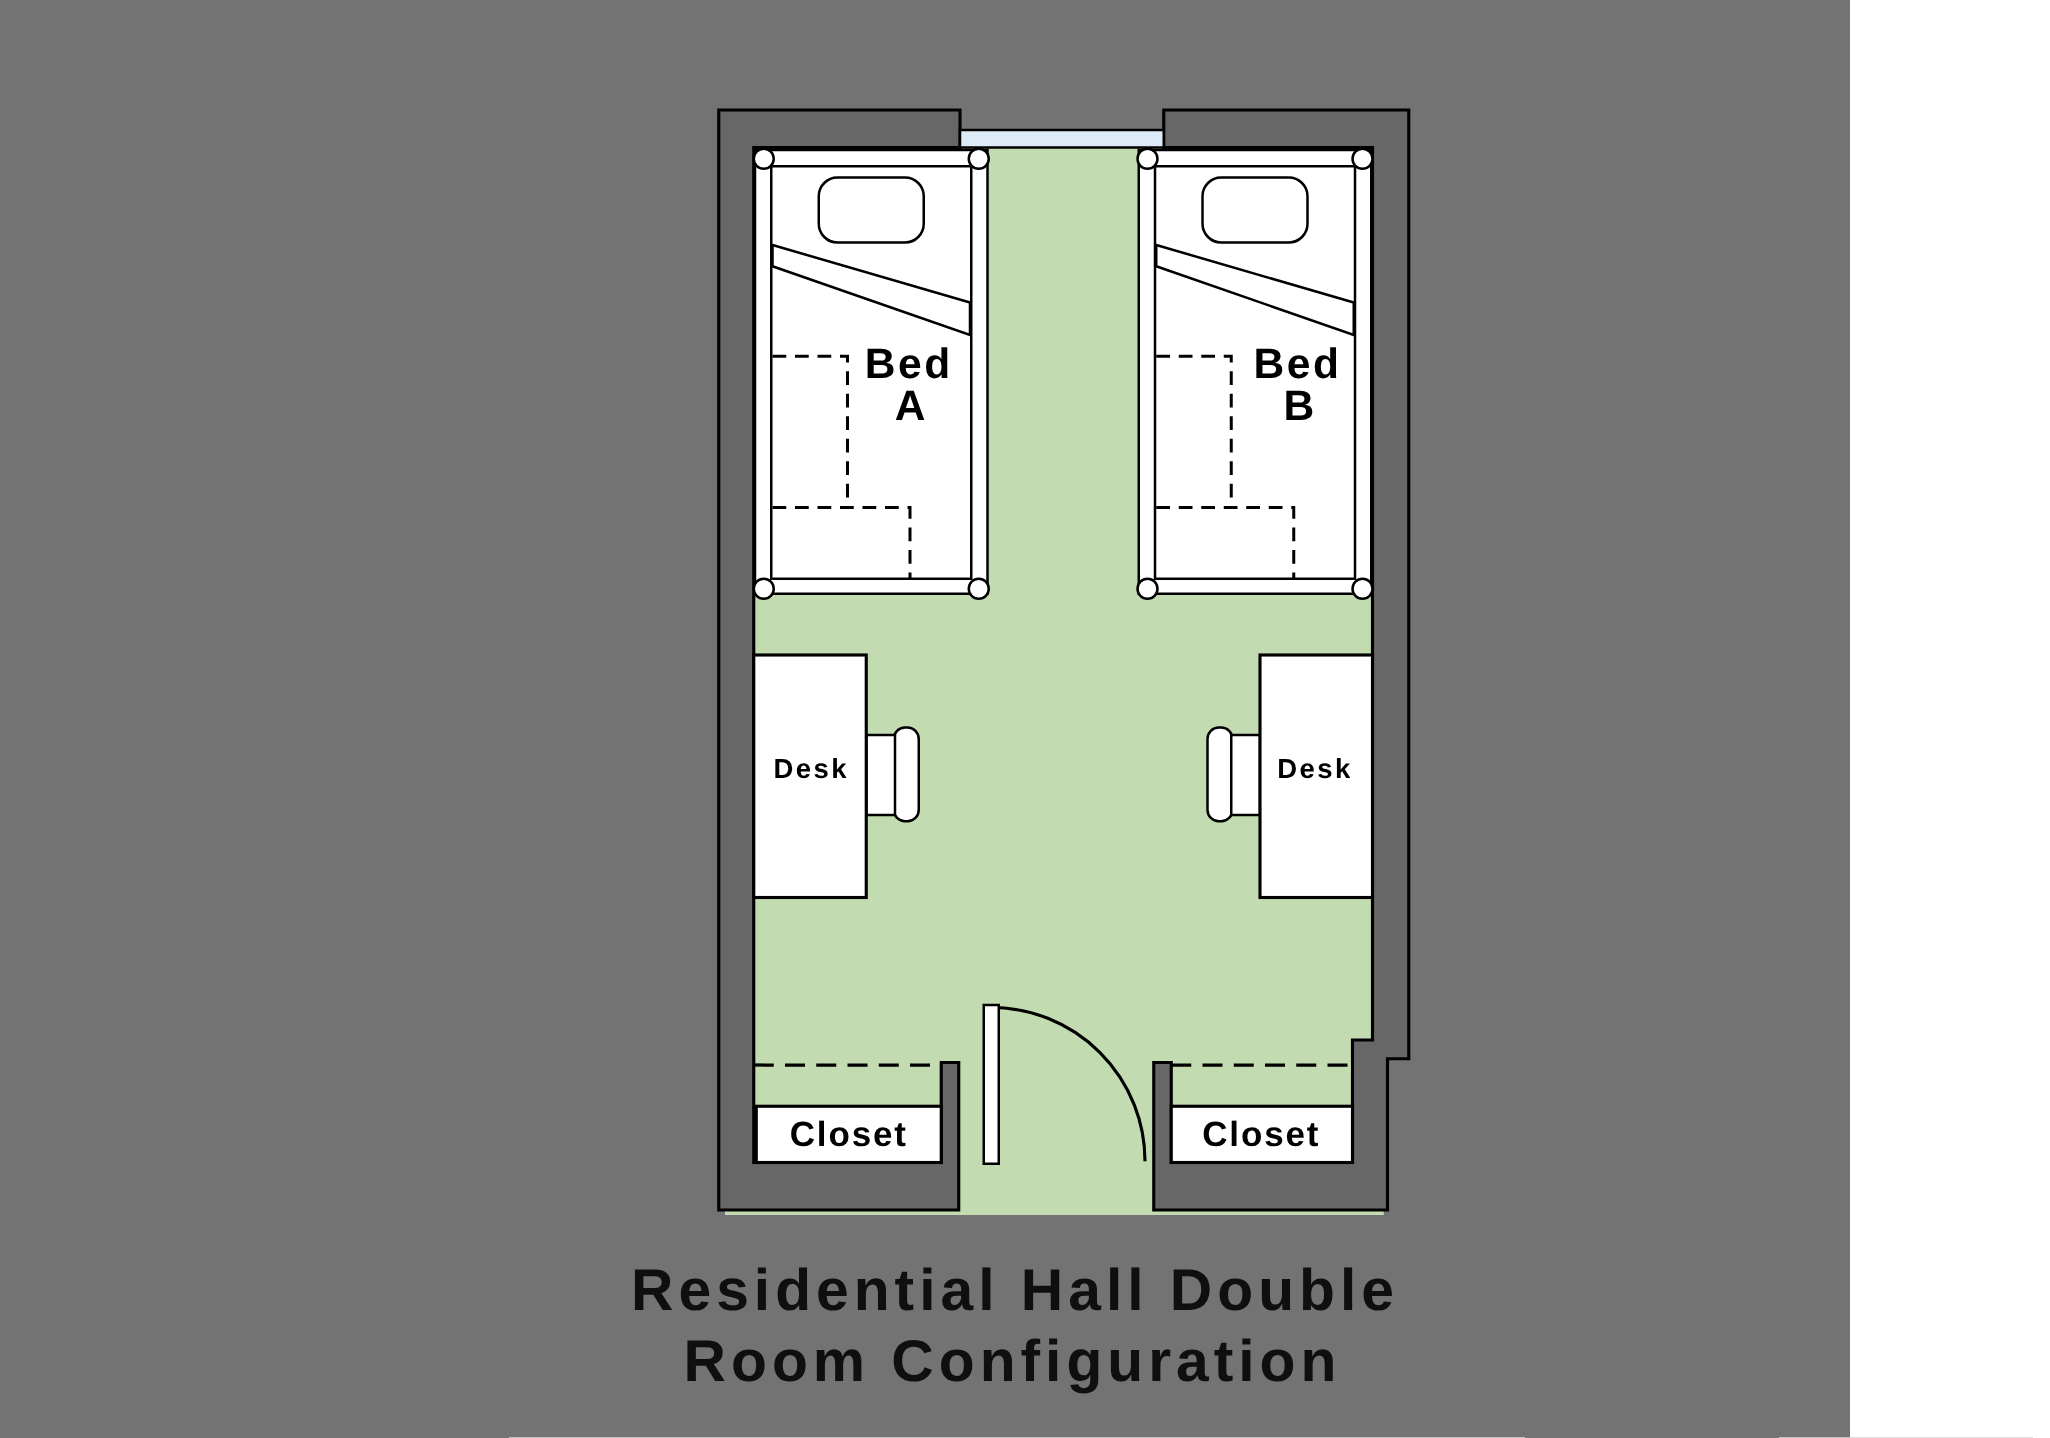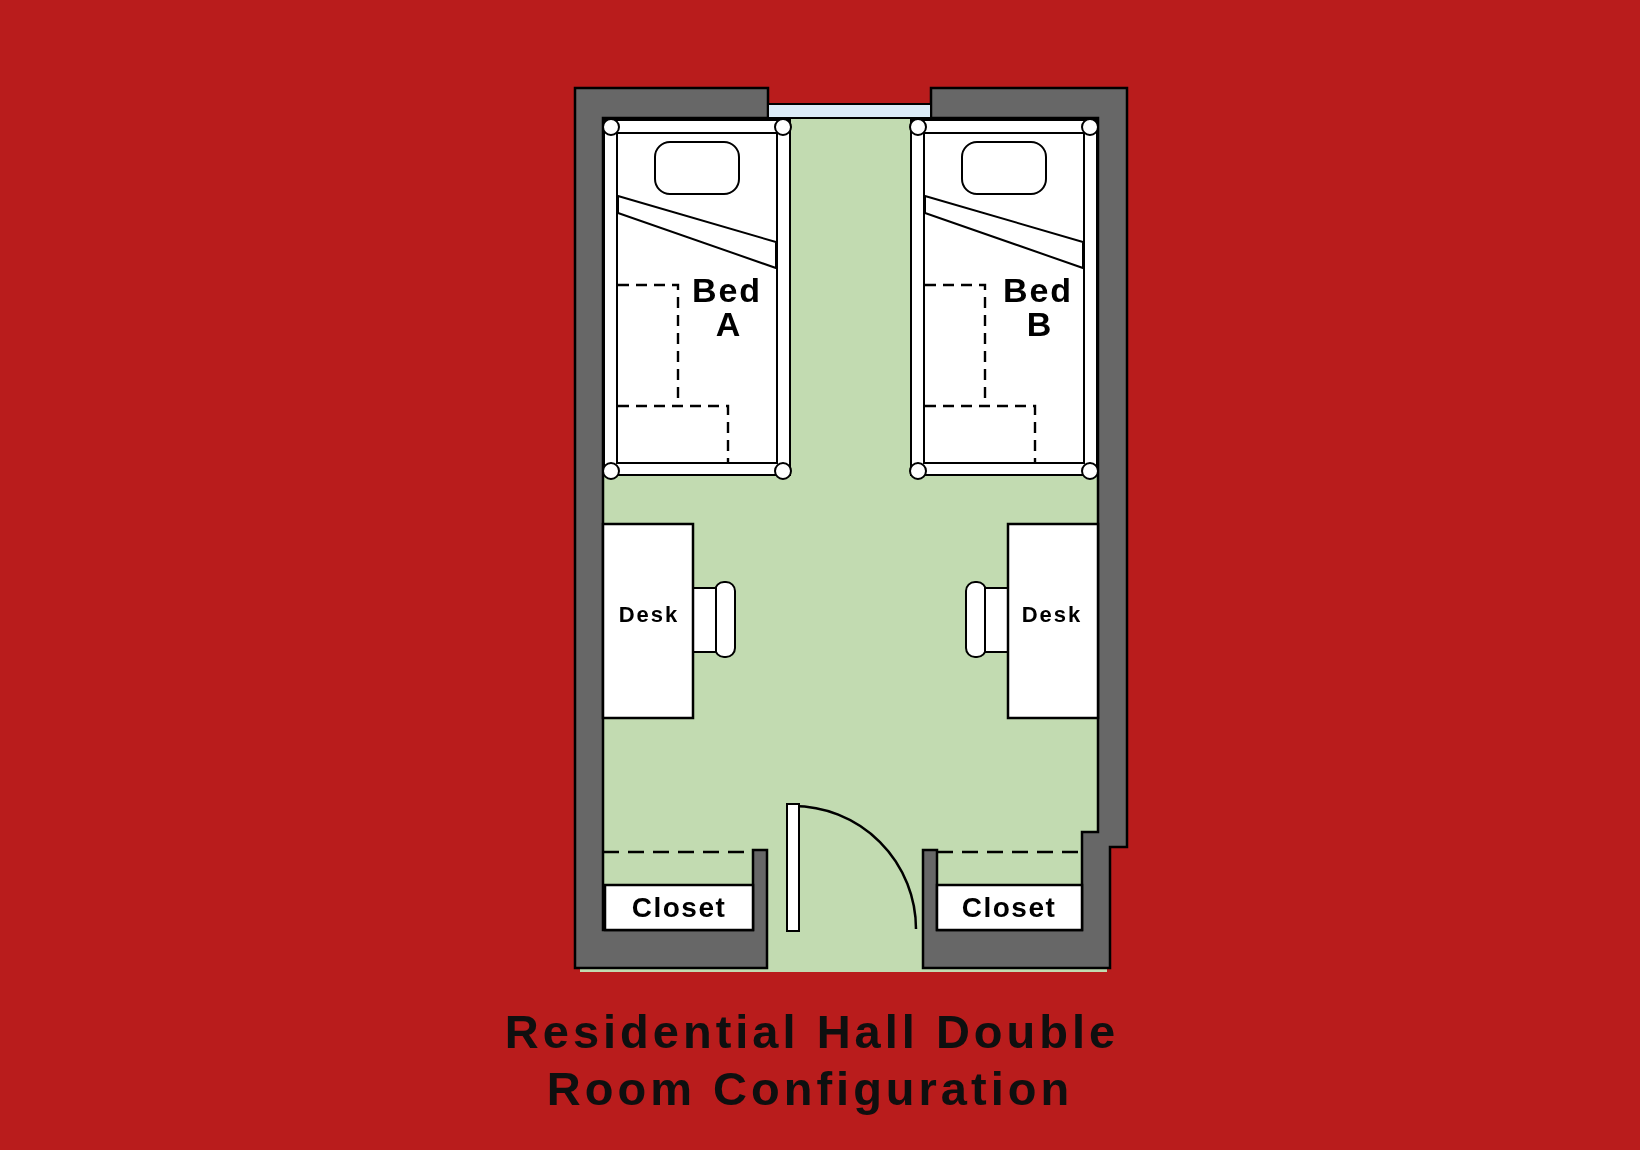--- a/index.html
+++ b/index.html
@@ -1,16 +1,16 @@
 <!DOCTYPE html>
 <html><head>
 <meta charset="utf-8">
 <style>
   html,body{margin:0;padding:0;background:#ffffff;}
-  .page{position:relative;width:1640px;height:1150px;background:#b91c1c;overflow:hidden;
+  .page{position:relative;width:1480px;height:1150px;background:#737373;overflow:hidden;
         font-family:"Liberation Sans", sans-serif;}
   svg text{font-family:"Liberation Sans", sans-serif;font-weight:bold;fill:#000;}
   .wall{stroke:#000;stroke-width:2.5;stroke-linejoin:miter;}
   .furn{fill:#ffffff;stroke:#000;stroke-width:2.5;}
   .thin{fill:#ffffff;stroke:#000;stroke-width:2;}
   .dash{fill:none;stroke:#000;stroke-width:2.4;stroke-dasharray:11 7;}
   .dashlong{fill:none;stroke:#000;stroke-width:2.6;stroke-dasharray:16 9;}
   .arc{fill:none;stroke:#000;stroke-width:2.5;}
   .bedlabel{font-size:34px;letter-spacing:2px;text-anchor:middle;}
   .desklabel{font-size:22px;letter-spacing:2px;text-anchor:middle;}

